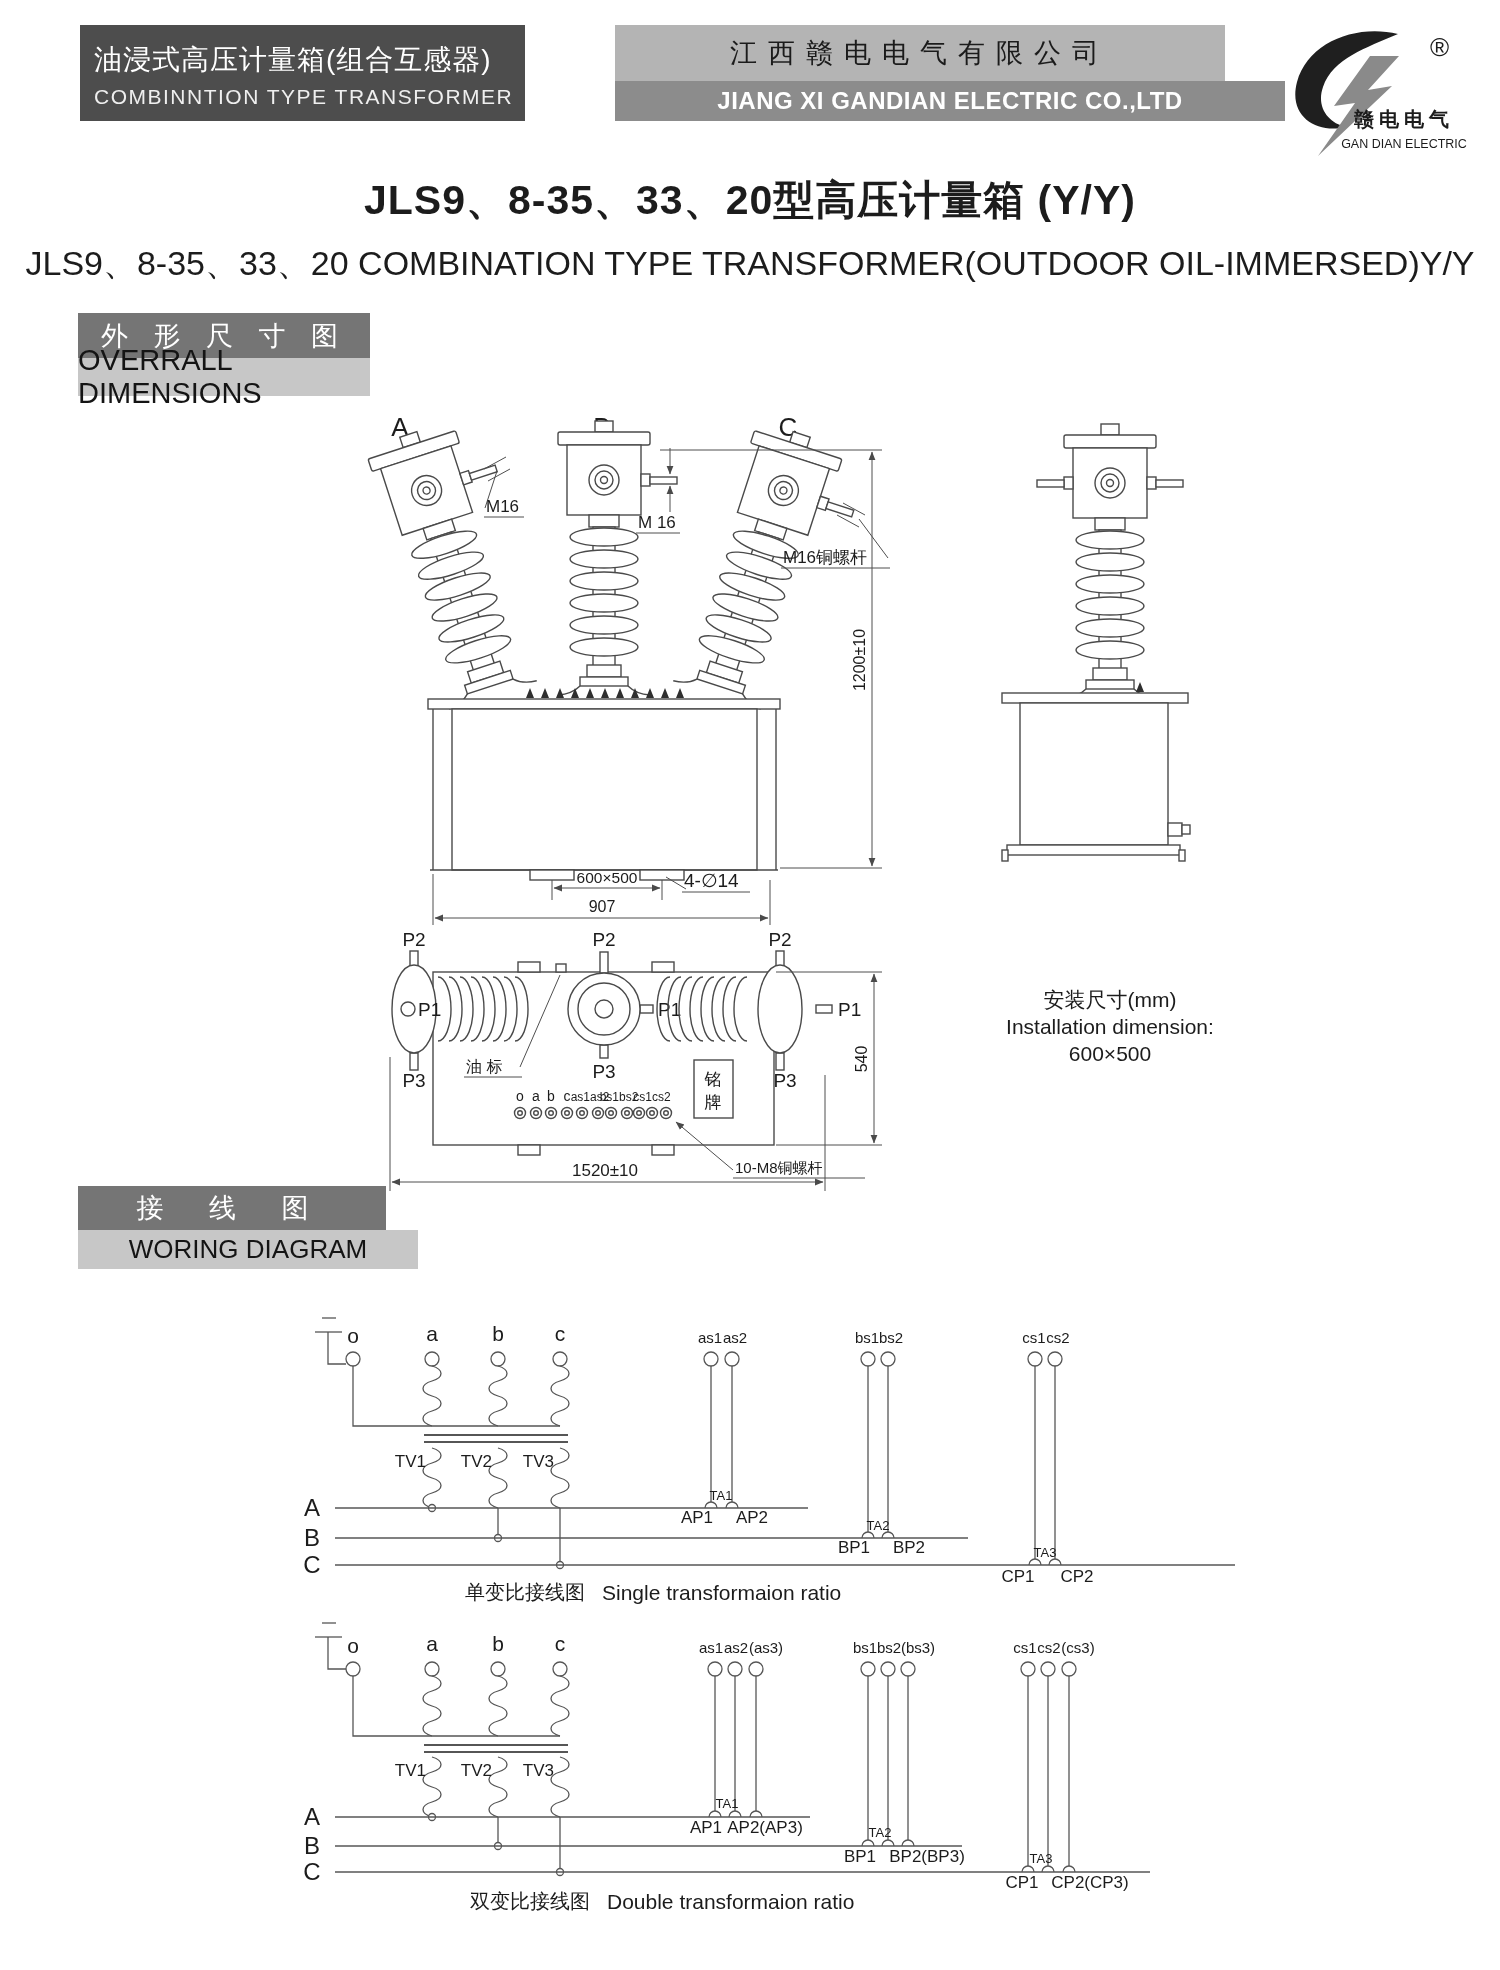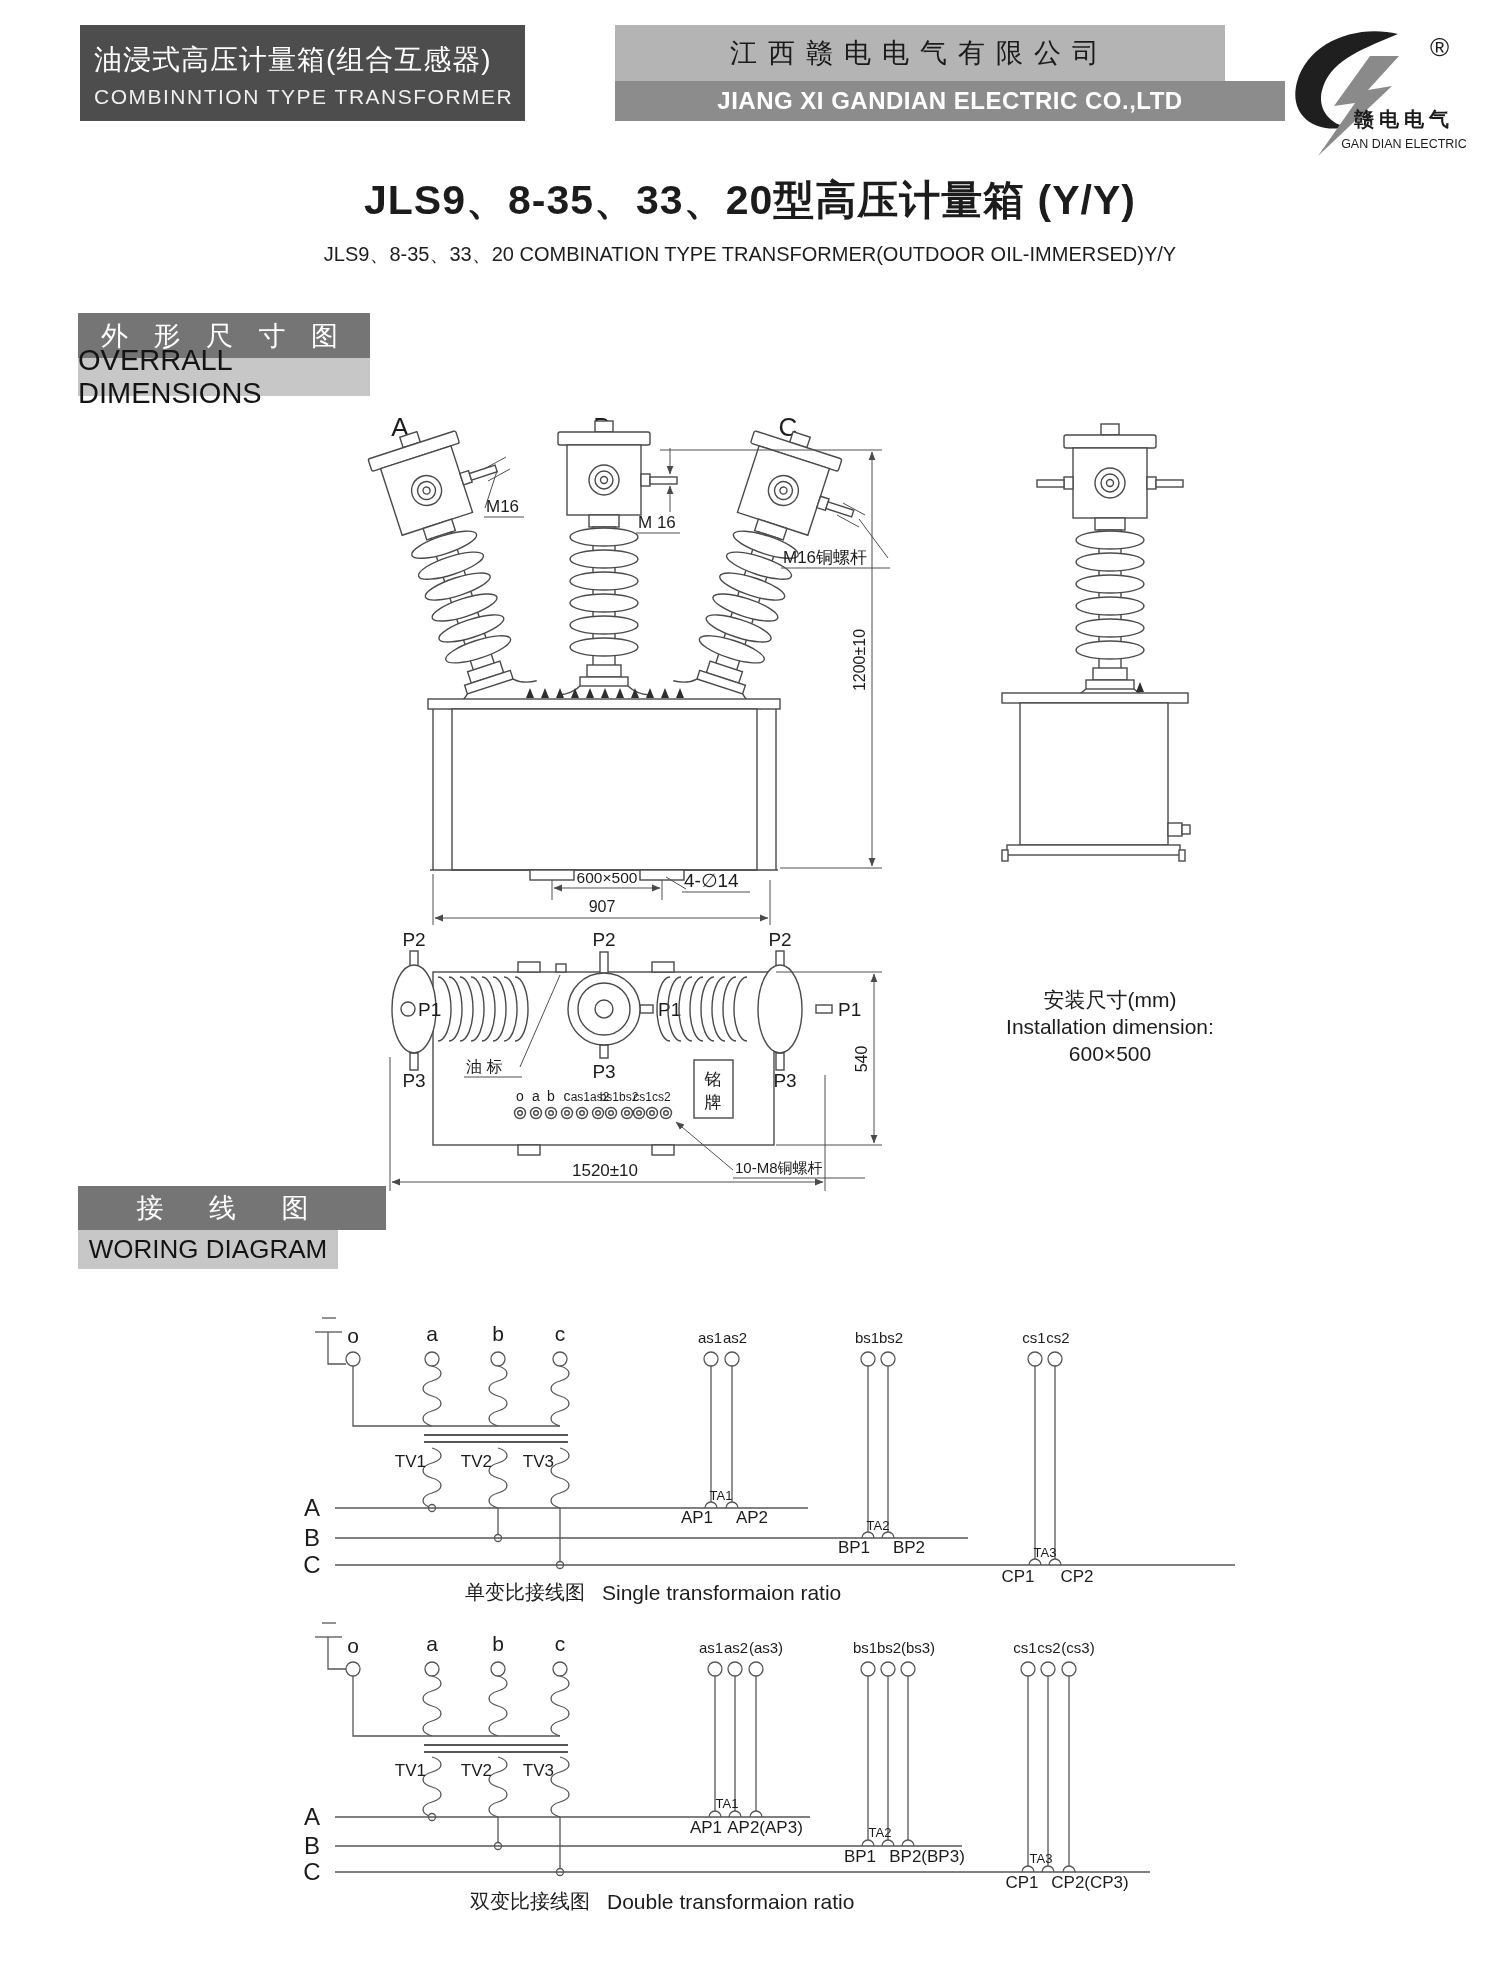--- a/index.html
+++ b/index.html
@@ -10,27 +10,27 @@
   .hdr-left{left:80px;top:25px;width:445px;height:96px;background:#4d4d4d;color:#fff;}
   .hdr-left .cn{margin:16px 0 0 14px;font-size:28px;letter-spacing:1px;font-weight:500;}
   .hdr-left .en{margin:6px 0 0 14px;font-size:21px;letter-spacing:1.5px;color:#efefef;}
   .hdr-mid-top{left:615px;top:25px;width:610px;height:56px;background:#b4b4b4;
        display:flex;align-items:center;justify-content:center;font-size:27px;font-weight:400;
        letter-spacing:11px;color:#1b1b1b;}
   .hdr-mid-bot{left:615px;top:81px;width:670px;height:40px;background:#8c8c8c;
        display:flex;align-items:center;justify-content:center;font-size:24px;font-weight:700;
        color:#ffffff;letter-spacing:0.5px;}
   .title-cn{left:0;top:173px;width:1500px;text-align:center;font-size:41px;font-weight:600;letter-spacing:1px;}
-  .title-en{left:0;top:241px;width:1500px;text-align:center;font-size:20px;font-weight:400;}
+  .title-en{left:0;top:241px;width:1500px;text-align:center;font-size:34px;font-weight:400;}
   .secbar-d{background:#757575;color:#fff;display:flex;align-items:center;justify-content:center;}
   .secbar-l{background:#c7c7c7;color:#141414;display:flex;align-items:center;justify-content:center;}
   .sec1-d{left:78px;top:313px;width:292px;height:45px;font-size:27px;letter-spacing:9px;}
   .sec1-l{left:78px;top:358px;width:292px;height:38px;font-size:29px;}
   .sec2-d{left:78px;top:1186px;width:308px;height:44px;font-size:27px;letter-spacing:19px;}
-  .sec2-l{left:78px;top:1230px;width:260px;height:39px;font-size:26px;}
+  .sec2-l{left:78px;top:1230px;width:340px;height:39px;font-size:26px;}
   .install-note{left:980px;top:986px;width:260px;text-align:center;font-size:21px;line-height:27px;}
   
   .ln{stroke:#4a4a4a;stroke-width:1.4;fill:none;}
   .lnf{stroke:#4a4a4a;stroke-width:1.4;fill:#ffffff;}
   .wr{stroke:#565656;stroke-width:1.3;fill:none;}
   .wrf{stroke:#565656;stroke-width:1.3;fill:#ffffff;}
   .dim{stroke:#4f4f4f;stroke-width:1;fill:none;}
   .core{stroke:#565656;stroke-width:2.2;fill:none;}
   .blt{fill:#2f2f2f;stroke:none;}
   svg text{fill:#1c1c1c;font-family:"Liberation Sans","DejaVu Sans",sans-serif;}

